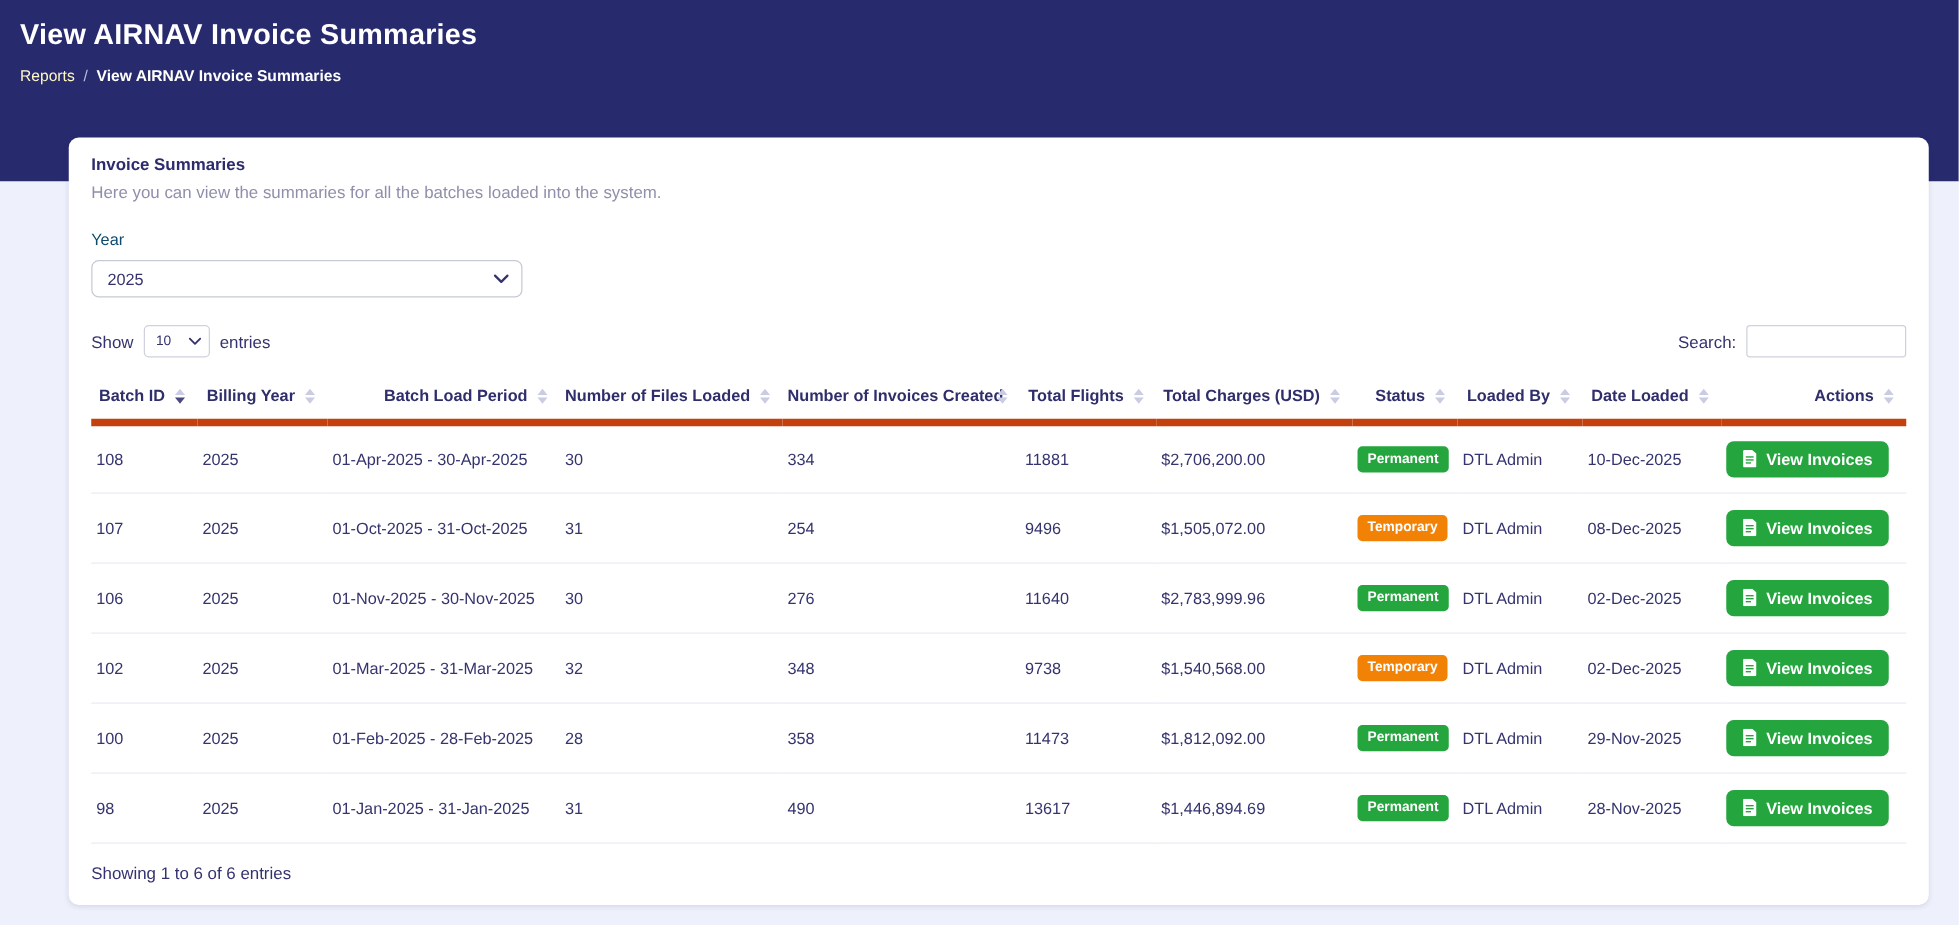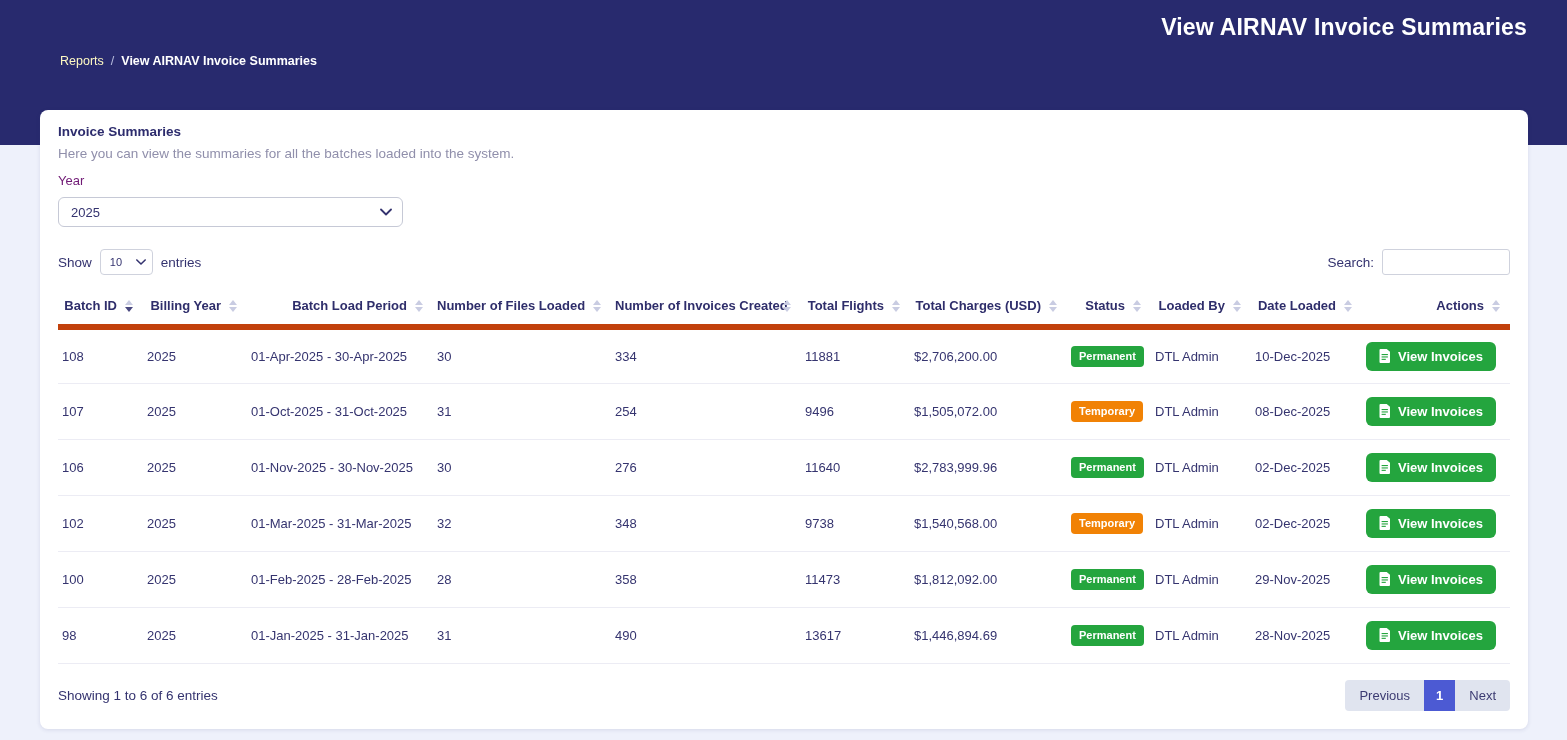--- a/index.html
+++ b/index.html
@@ -8,40 +8,40 @@
     font-family:"Liberation Sans", sans-serif;
     background:#eef1fb;
     color:#34336f;
     position:relative;
   }
   
   .hero {
     position:absolute; top:0; left:0; width:100%; height:145px;
     background:#282a6e;
   }
-  .hero-inner { padding:14px 40px 0 60px;text-align:right; }
+  .hero-inner { padding:14px 40px 0 16px; }
   .page-title {
     color:#ffffff; font-size:23px; font-weight:800; letter-spacing:.2px;
   }
   .breadcrumb { margin-top:13px; font-size:12.5px; display:flex; gap:7px; align-items:center; }
   .crumb-link { color:#fef9c3; cursor:pointer; }
   .crumb-sep { color:#b9bedf; }
   .crumb-current { color:#ffffff; font-weight:700; }
 
   
   .card {
-    position:absolute; left:40px; top:110px; width:1488px; min-height:608px;
+    position:absolute; left:55px; top:110px; width:1488px; min-height:608px;
     background:#ffffff; border-radius:8px;
     box-shadow:0 1px 4px rgba(40,42,110,.12);
     padding:14px 18px 0 18px;
   }
   .card-title { font-size:13.5px; font-weight:700; color:#2d2c6d; }
   .card-subtitle { margin-top:7px; font-size:13.5px; color:#908fab; }
 
-  .filter-label { margin-top:12px; font-size:13px; color:#701a75; }
+  .filter-label { margin-top:23px; font-size:13px; color:#0c4a6e; }
   .select-wrap { position:relative; display:inline-block; margin-top:9px; }
   .select-wrap .chev { position:absolute; right:11px; top:50%; transform:translateY(-50%); pointer-events:none; }
   select {
     appearance:none; -webkit-appearance:none; -moz-appearance:none;
     font-family:"Liberation Sans", sans-serif;
     border:1px solid #c6c9d6; border-radius:6px; background:#fff; color:#34336f;
   }
   .year-select { width:345px; height:30px; font-size:13px; padding:0 26px 0 12px; }
   .len-select  { width:53px;  height:26px; font-size:11px; padding:0 20px 0 9px; border-radius:4px; border-color:#cfd2dd; }
   .len-wrap .chev { right:7px; }
@@ -330,19 +330,14 @@
         </svg>
         <span>View Invoices</span>
       </button>
     </td>
   </tr>
 </tbody>
   </table>
 
   <div class="table-footer">
     <div class="info-text">Showing 1 to 6 of 6 entries</div>
-    <div class="pagination">
-      <button class="page-btn">Previous</button>
-      <button class="page-btn active">1</button>
-      <button class="page-btn">Next</button>
-    </div>
   </div>
 </div>
 
 </body></html>

